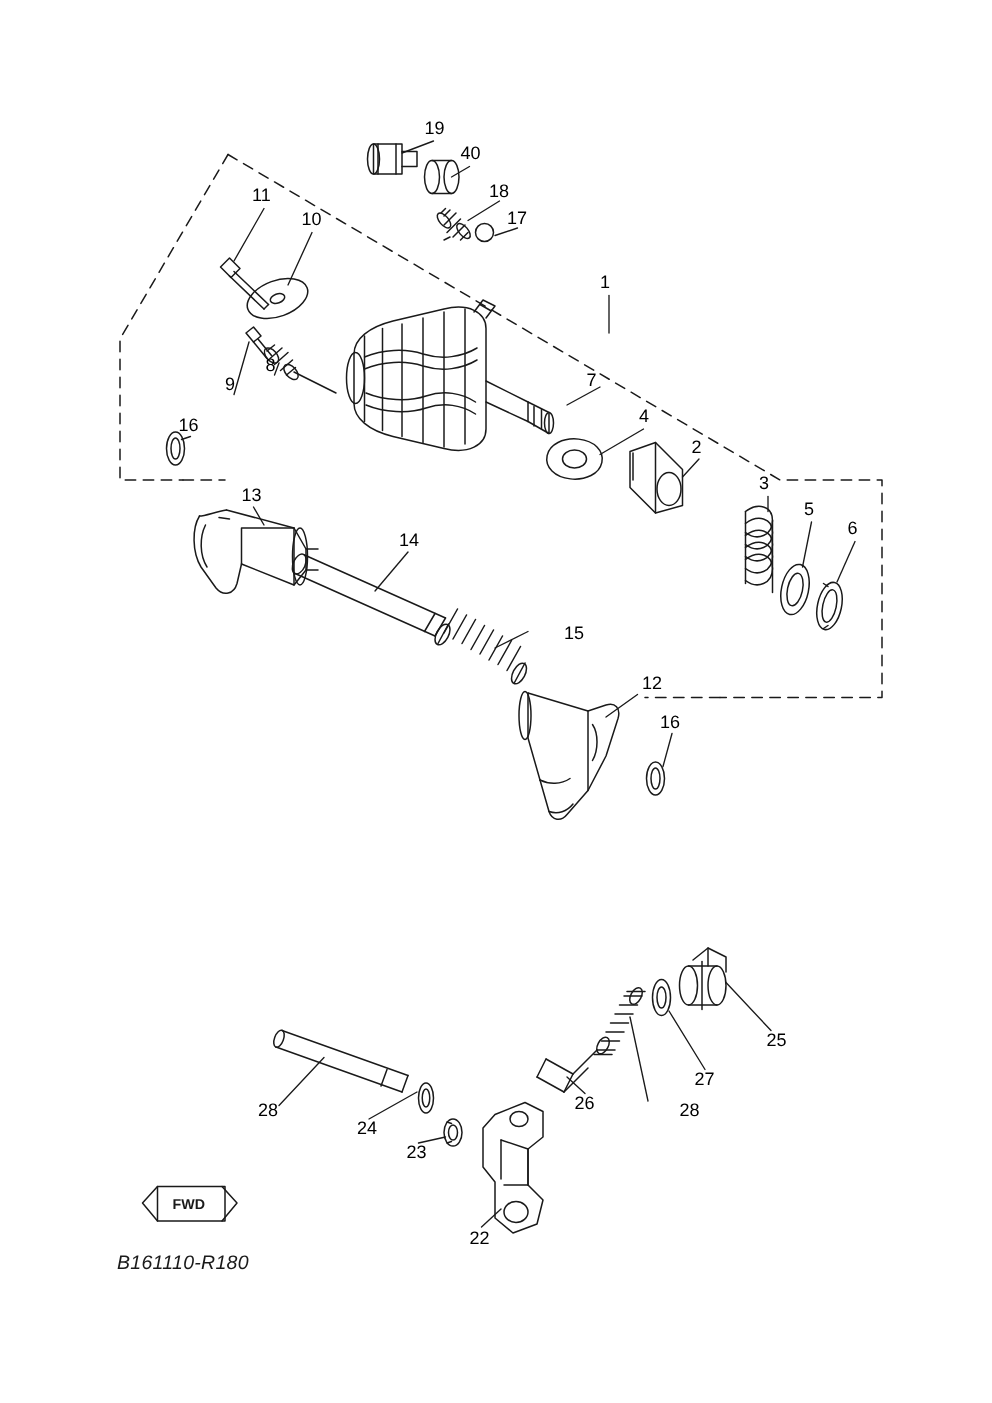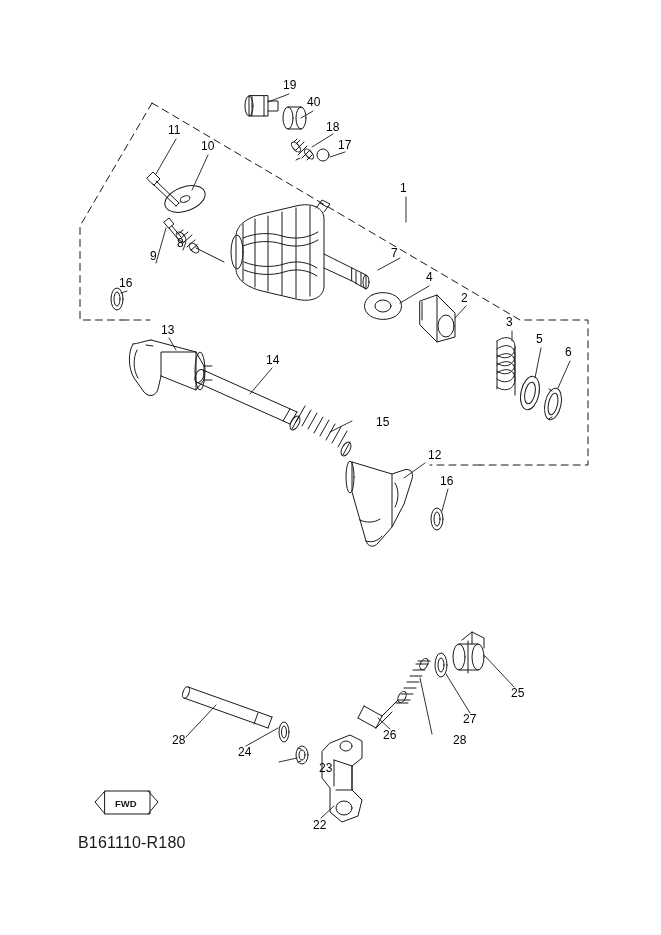--- a/index.html
+++ b/index.html
@@ -26,24 +26,25 @@
     position: absolute;
     font-family: "Liberation Sans", sans-serif;
     font-size: 12px;
     color: #000000;
     line-height: 1;
     white-space: nowrap;
   }
   .partcode {
     position: absolute;
     font-family: "Liberation Sans", sans-serif;
-    font-size: 16px;
+    font-size: 13px;
     color: #1a1a1a;
     letter-spacing: 0.2px;
     white-space: nowrap;
+    font-style: italic;
   }
   .fwdlabel {
     position: absolute;
     font-family: Liberation Sans, sans-serif;
     font-size: 9.5px;
     font-weight: bold;
     color: #1a1a1a;
     white-space: nowrap;
     text-align: right;
   }
@@ -332,21 +333,21 @@
   <div class="callout" style="left:266px; top:354px;">14</div>
   <div class="callout" style="left:349px; top:416px;margin-left:27px;">15</div>
   <div class="callout" style="left:119px; top:277px;">16</div>
   <div class="callout" style="left:440px; top:475px;">16</div>
   <div class="callout" style="left:338px; top:139px;">17</div>
   <div class="callout" style="left:326px; top:121px;text-align:right;">18</div>
   <div class="callout" style="left:283px; top:79px;">19</div>
   <div class="callout" style="left:307px; top:96px;">40</div>
   <div class="callout" style="left:172px; top:734px;">28</div>
   <div class="callout" style="left:313px; top:819px;">22</div>
-  <div class="callout" style="left:271px; top:762px;margin-left:48px;">23</div>
+  <div class="callout" style="left:271px; top:762px;">23</div>
   <div class="callout" style="left:238px; top:746px;">24</div>
   <div class="callout" style="left:511px; top:687px;">25</div>
   <div class="callout" style="left:383px; top:729px;">26</div>
   <div class="callout" style="left:463px; top:713px;">27</div>
   <div class="callout" style="left:425px; top:734px;margin-left:28px;">28</div>
 
   <div class="fwdlabel" style="left:115px; top:798px;">FWD</div>
 
   <div class="partcode" style="left:78px; top:834px;">B161110-R180</div>
 

